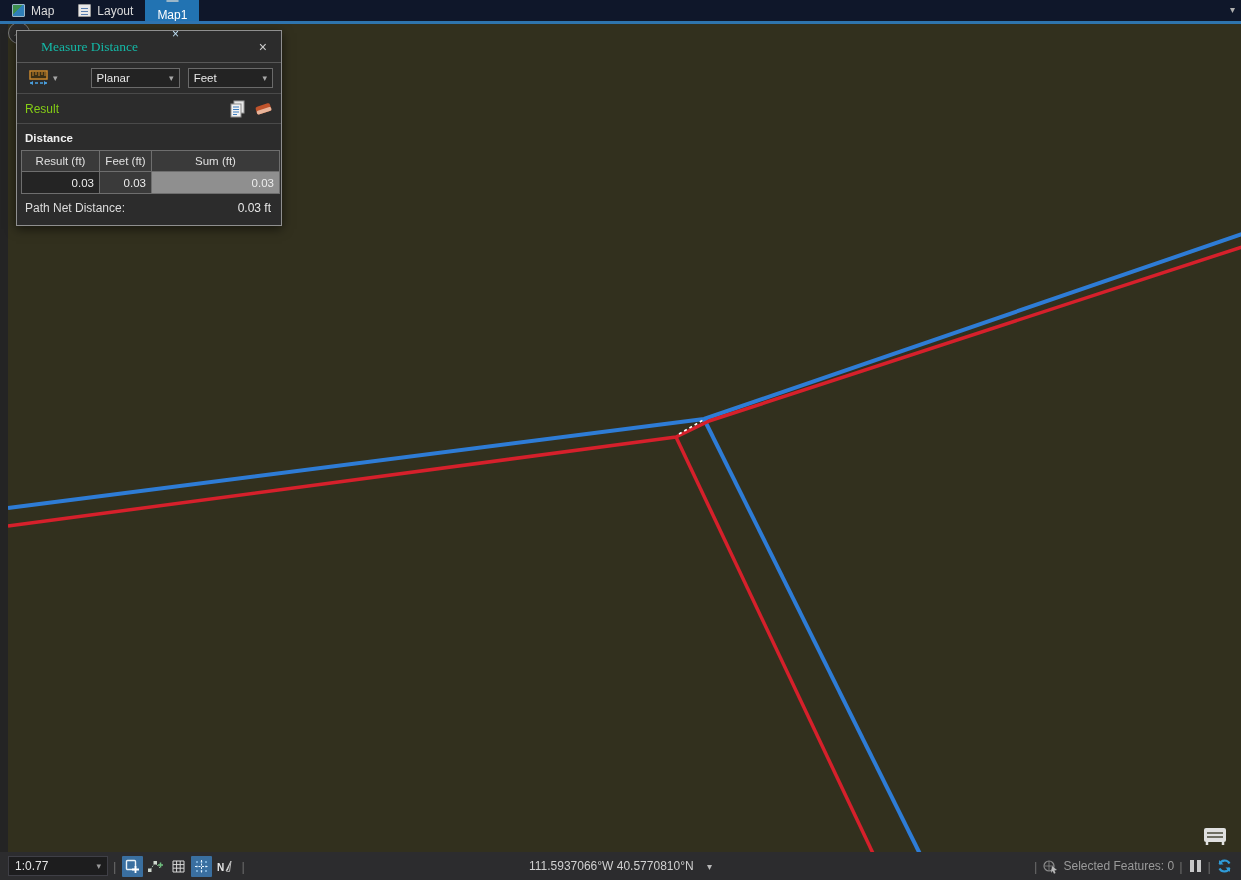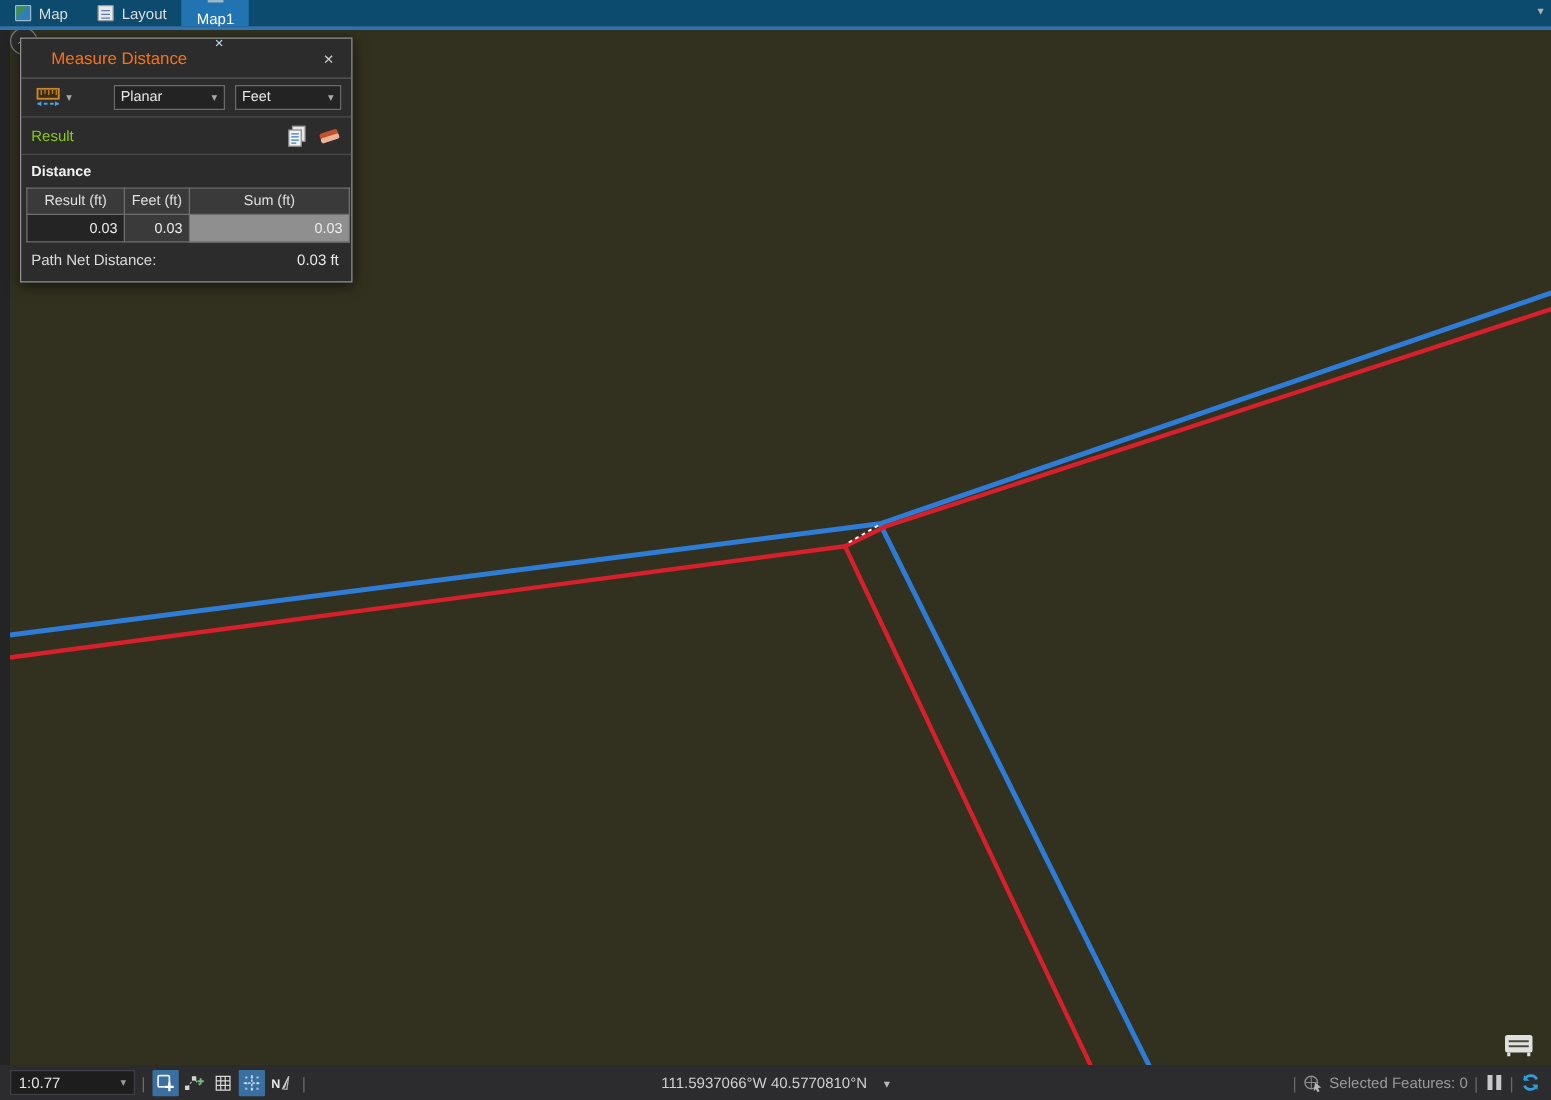--- a/index.html
+++ b/index.html
@@ -2,21 +2,21 @@
 <html><head>
 <meta charset="utf-8">
 <style>
   html,body{margin:0;padding:0;}
   body{
     width:1241px;height:880px;position:relative;overflow:hidden;
     background:#2d2d30;font-family:"Liberation Sans","DejaVu Sans",sans-serif;
     -webkit-font-smoothing:antialiased;
   }
   
-  .tabstrip{position:absolute;top:0;left:0;right:0;height:21px;background:#0c4a6e;display:flex;align-items:stretch;z-index:6;}
+  .tabstrip{position:absolute;top:0;left:0;right:0;height:21px;background:#0f172a;display:flex;align-items:stretch;z-index:6;}
   .tab{display:flex;align-items:center;gap:6px;padding:0 12px;font-size:12px;color:#dcdcdc;cursor:default;}
   .tab.active{background:#2273b2;color:#ffffff;flex-direction:column;}
   .tab .close-x{margin-left:6px;color:#bfe0f5;font-size:12px;line-height:1;}
   .tab-icon{width:13px;height:13px;display:inline-block;border-radius:1px;}
   .icon-map{background:linear-gradient(135deg,#3d8f4f 0 45%,#2f7fb8 45% 100%);border:1px solid #9bb7c9;box-sizing:border-box;}
   .icon-layout{background:#e8e8e8;border:1px solid #9a9a9a;box-sizing:border-box;position:relative;}
   .icon-layout:before{content:"";position:absolute;left:2px;right:2px;top:3px;height:1px;background:#5a7fb0;box-shadow:0 3px 0 #5a7fb0,0 6px 0 #5a7fb0;}
   .strip-caret{position:absolute;right:6px;top:4px;color:#b0b0b0;font-size:10px;}
   .tab-underline{position:absolute;top:21px;left:0;right:0;height:3px;background:#2e74ae;z-index:6;}
   
@@ -26,21 +26,21 @@
   .line-blue{stroke:#2e7cd6;stroke-width:4;fill:none;stroke-linejoin:round;}
   .line-red{stroke:#d6202b;stroke-width:3.5;fill:none;stroke-linejoin:round;}
   .line-measure{stroke:#ffffff;stroke-width:1.5;fill:none;stroke-dasharray:3 3;}
   .collapse-btn{position:absolute;left:8px;top:22px;width:22px;height:22px;border-radius:50%;
     background:#2c2c2c;border:1px solid #787878;color:#d8d8d8;z-index:3;
     display:flex;align-items:center;justify-content:center;font-size:10px;line-height:1;box-sizing:border-box;}
   
   .dialog{position:absolute;left:16px;top:30px;width:266px;z-index:4;background:#2c2c2c;
     border:1px solid #8f8f8f;box-shadow:0 3px 10px rgba(0,0,0,.55);box-sizing:border-box;color:#e6e6e6;}
   .dlg-title-row{height:31px;display:flex;align-items:center;padding:0 10px 0 24px;border-bottom:1px solid #585858;}
-  .dlg-title{flex:1;font-size:13.5px;color:#f97316;}
+  .dlg-title{flex:1;font-size:13.5px;color:#14b8a6;font-family:Liberation Serif, serif;}
   .dlg-close{color:#cfcfcf;font-size:14px;padding:0 4px;cursor:default;}
   .dlg-toolbar{height:30px;display:flex;align-items:center;padding:0 8px;gap:4px;border-bottom:1px solid #4a4a4a;}
   .tool-btn{display:flex;align-items:center;gap:3px;padding:2px 3px;}
   .combo{height:20px;background:#232323;border:1px solid #6a6a6a;display:flex;align-items:center;
     padding:0 5px;font-size:11.5px;color:#e8e8e8;box-sizing:border-box;}
   .combo .caret{margin-left:auto;color:#a8a8a8;font-size:9px;padding-left:6px;}
   .combo.mode{width:94px;margin-left:26px;}
   .combo.unit{width:90px;margin-left:4px;}
   .dlg-result-row{height:29px;display:flex;align-items:center;padding:0 8px;border-bottom:1px solid #4a4a4a;}
   .result-label{flex:1;font-size:12px;color:#84cc16;}

